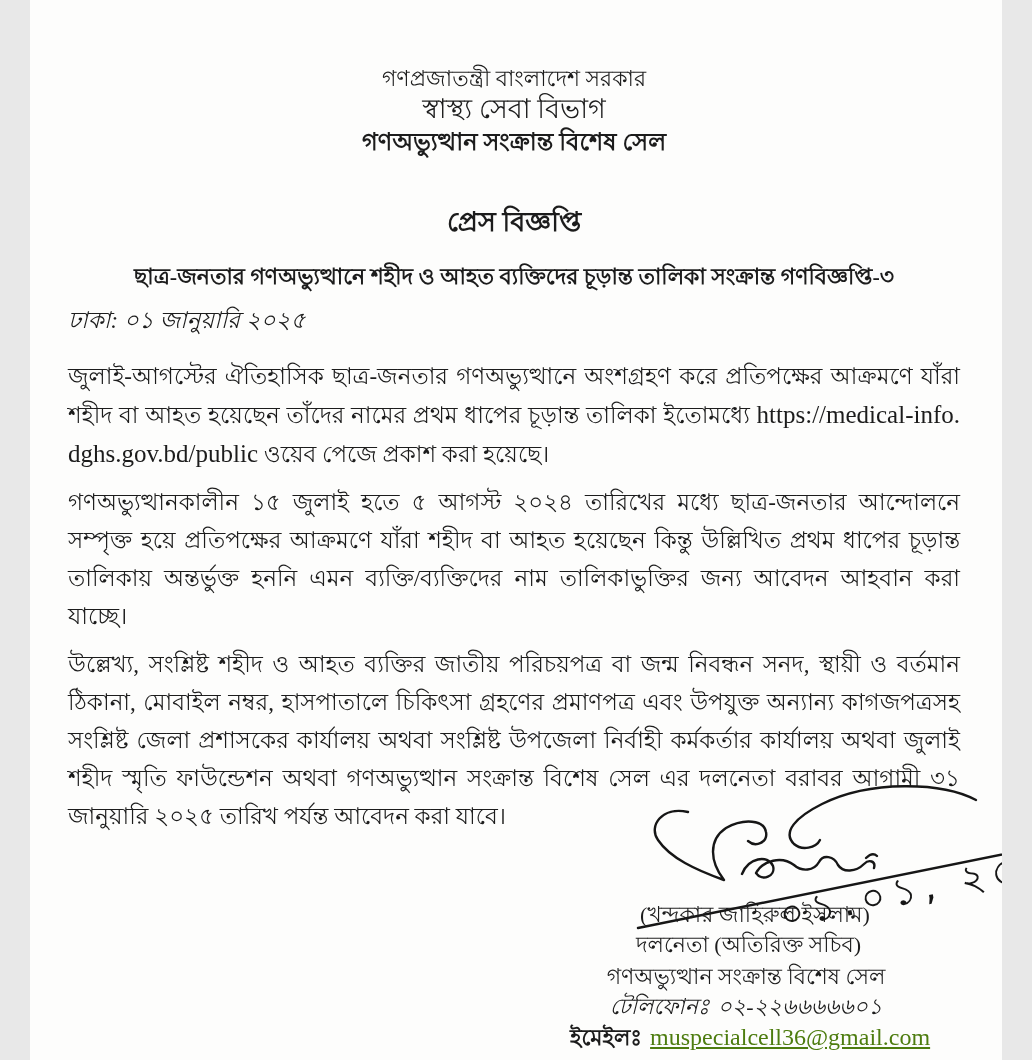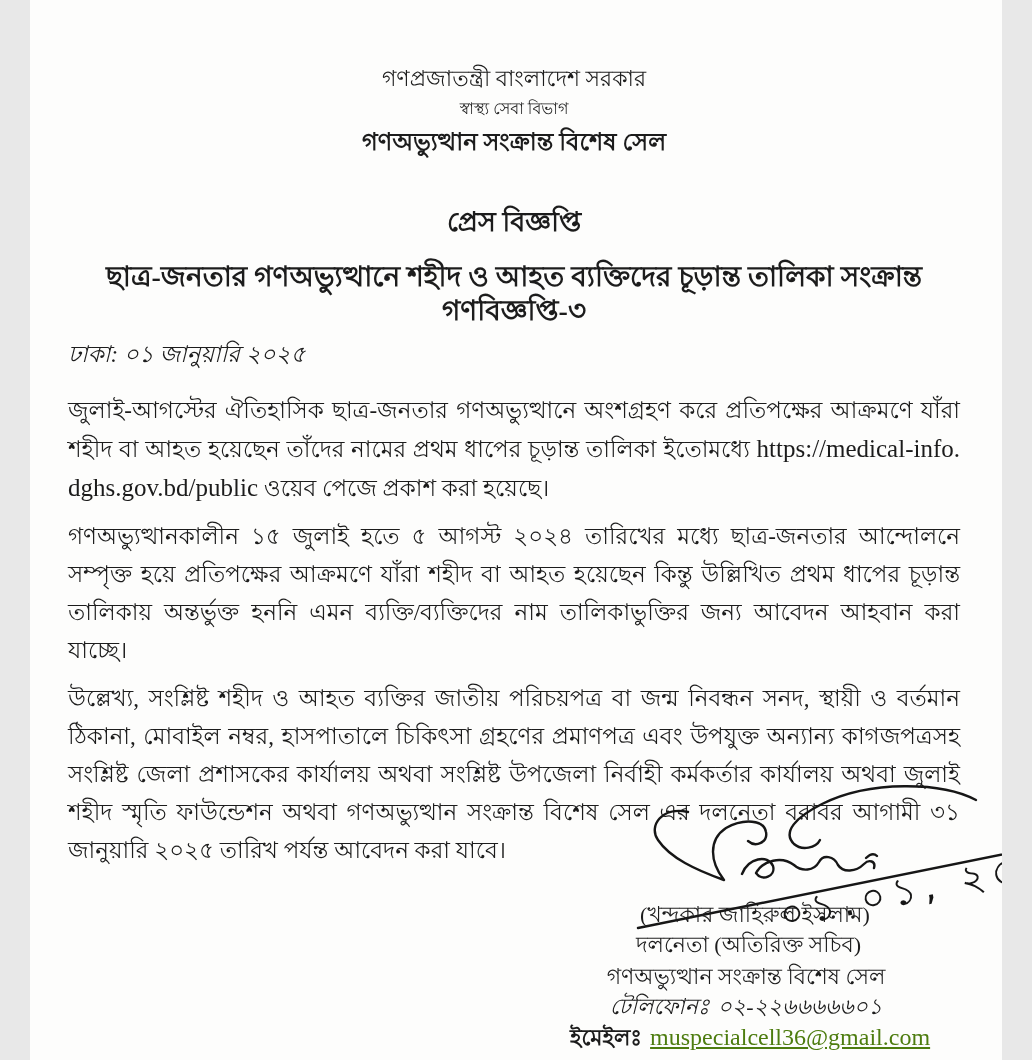--- a/index.html
+++ b/index.html
@@ -14,34 +14,34 @@
     background: #fdfdfc;
     color: #1c1c1c;
     overflow: hidden;
   }
 
   .content { padding: 0 42px 0 38px; }
 
   
   .letterhead { padding-top: 64px; text-align: center; }
   .lh-govt     { font-size: 22px; line-height: 30px; }
-  .lh-division { font-size: 16px; line-height: 30px; }
+  .lh-division { font-size: 27px; line-height: 30px; }
   .lh-cell     { font-size: 24px; line-height: 36px; font-weight: bold; }
   .lh-website  { font-size: 25px; line-height: 34px; letter-spacing: 1px; }
 
   
   .doc-title {
     margin-top: 44px;
     text-align: center;
     font-size: 27px; line-height: 36px; font-weight: bold;
   }
   .doc-subtitle {
     margin-top: 20px;
     text-align: center;
-    font-size: 28px; line-height: 34px; font-weight: bold;
+    font-size: 22px; line-height: 34px; font-weight: bold;
   }
 
   
   .dateline { margin-top: 12px; font-size: 23px; line-height: 30px; font-style: italic; }
   .para {
     margin-top: 22px;
     font-size: 23px;
     line-height: 38px;
     text-align: justify;
     text-justify: inter-word;

